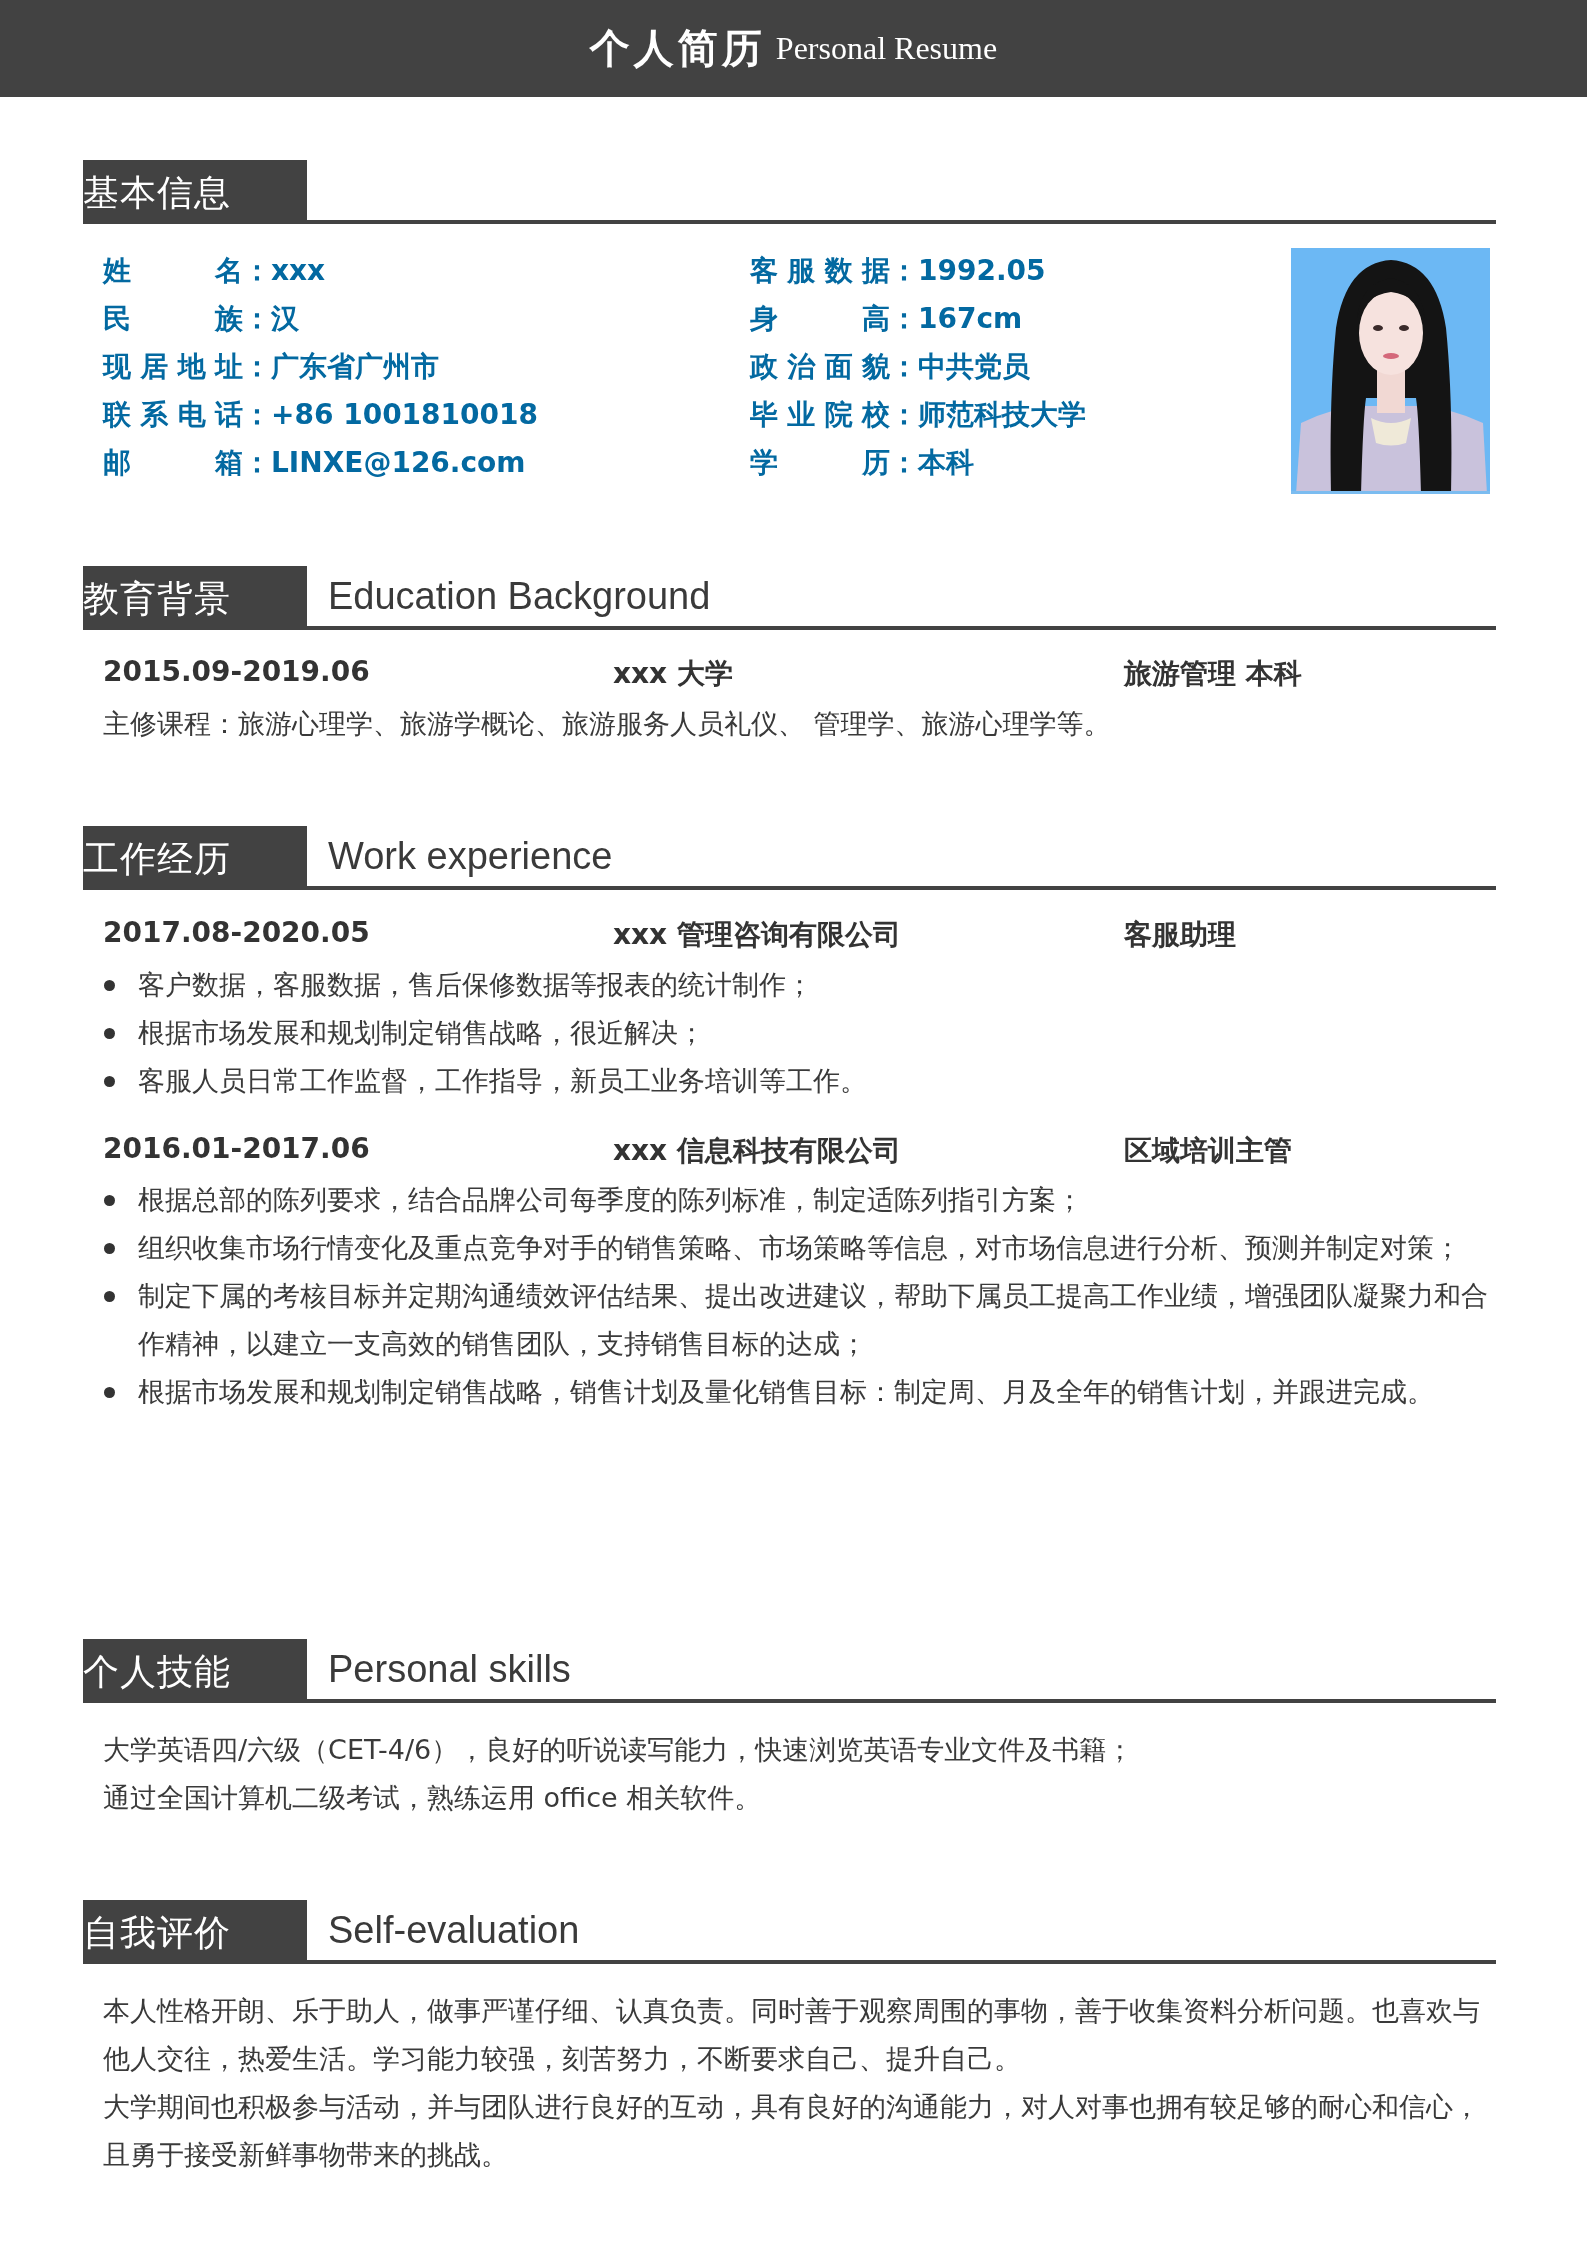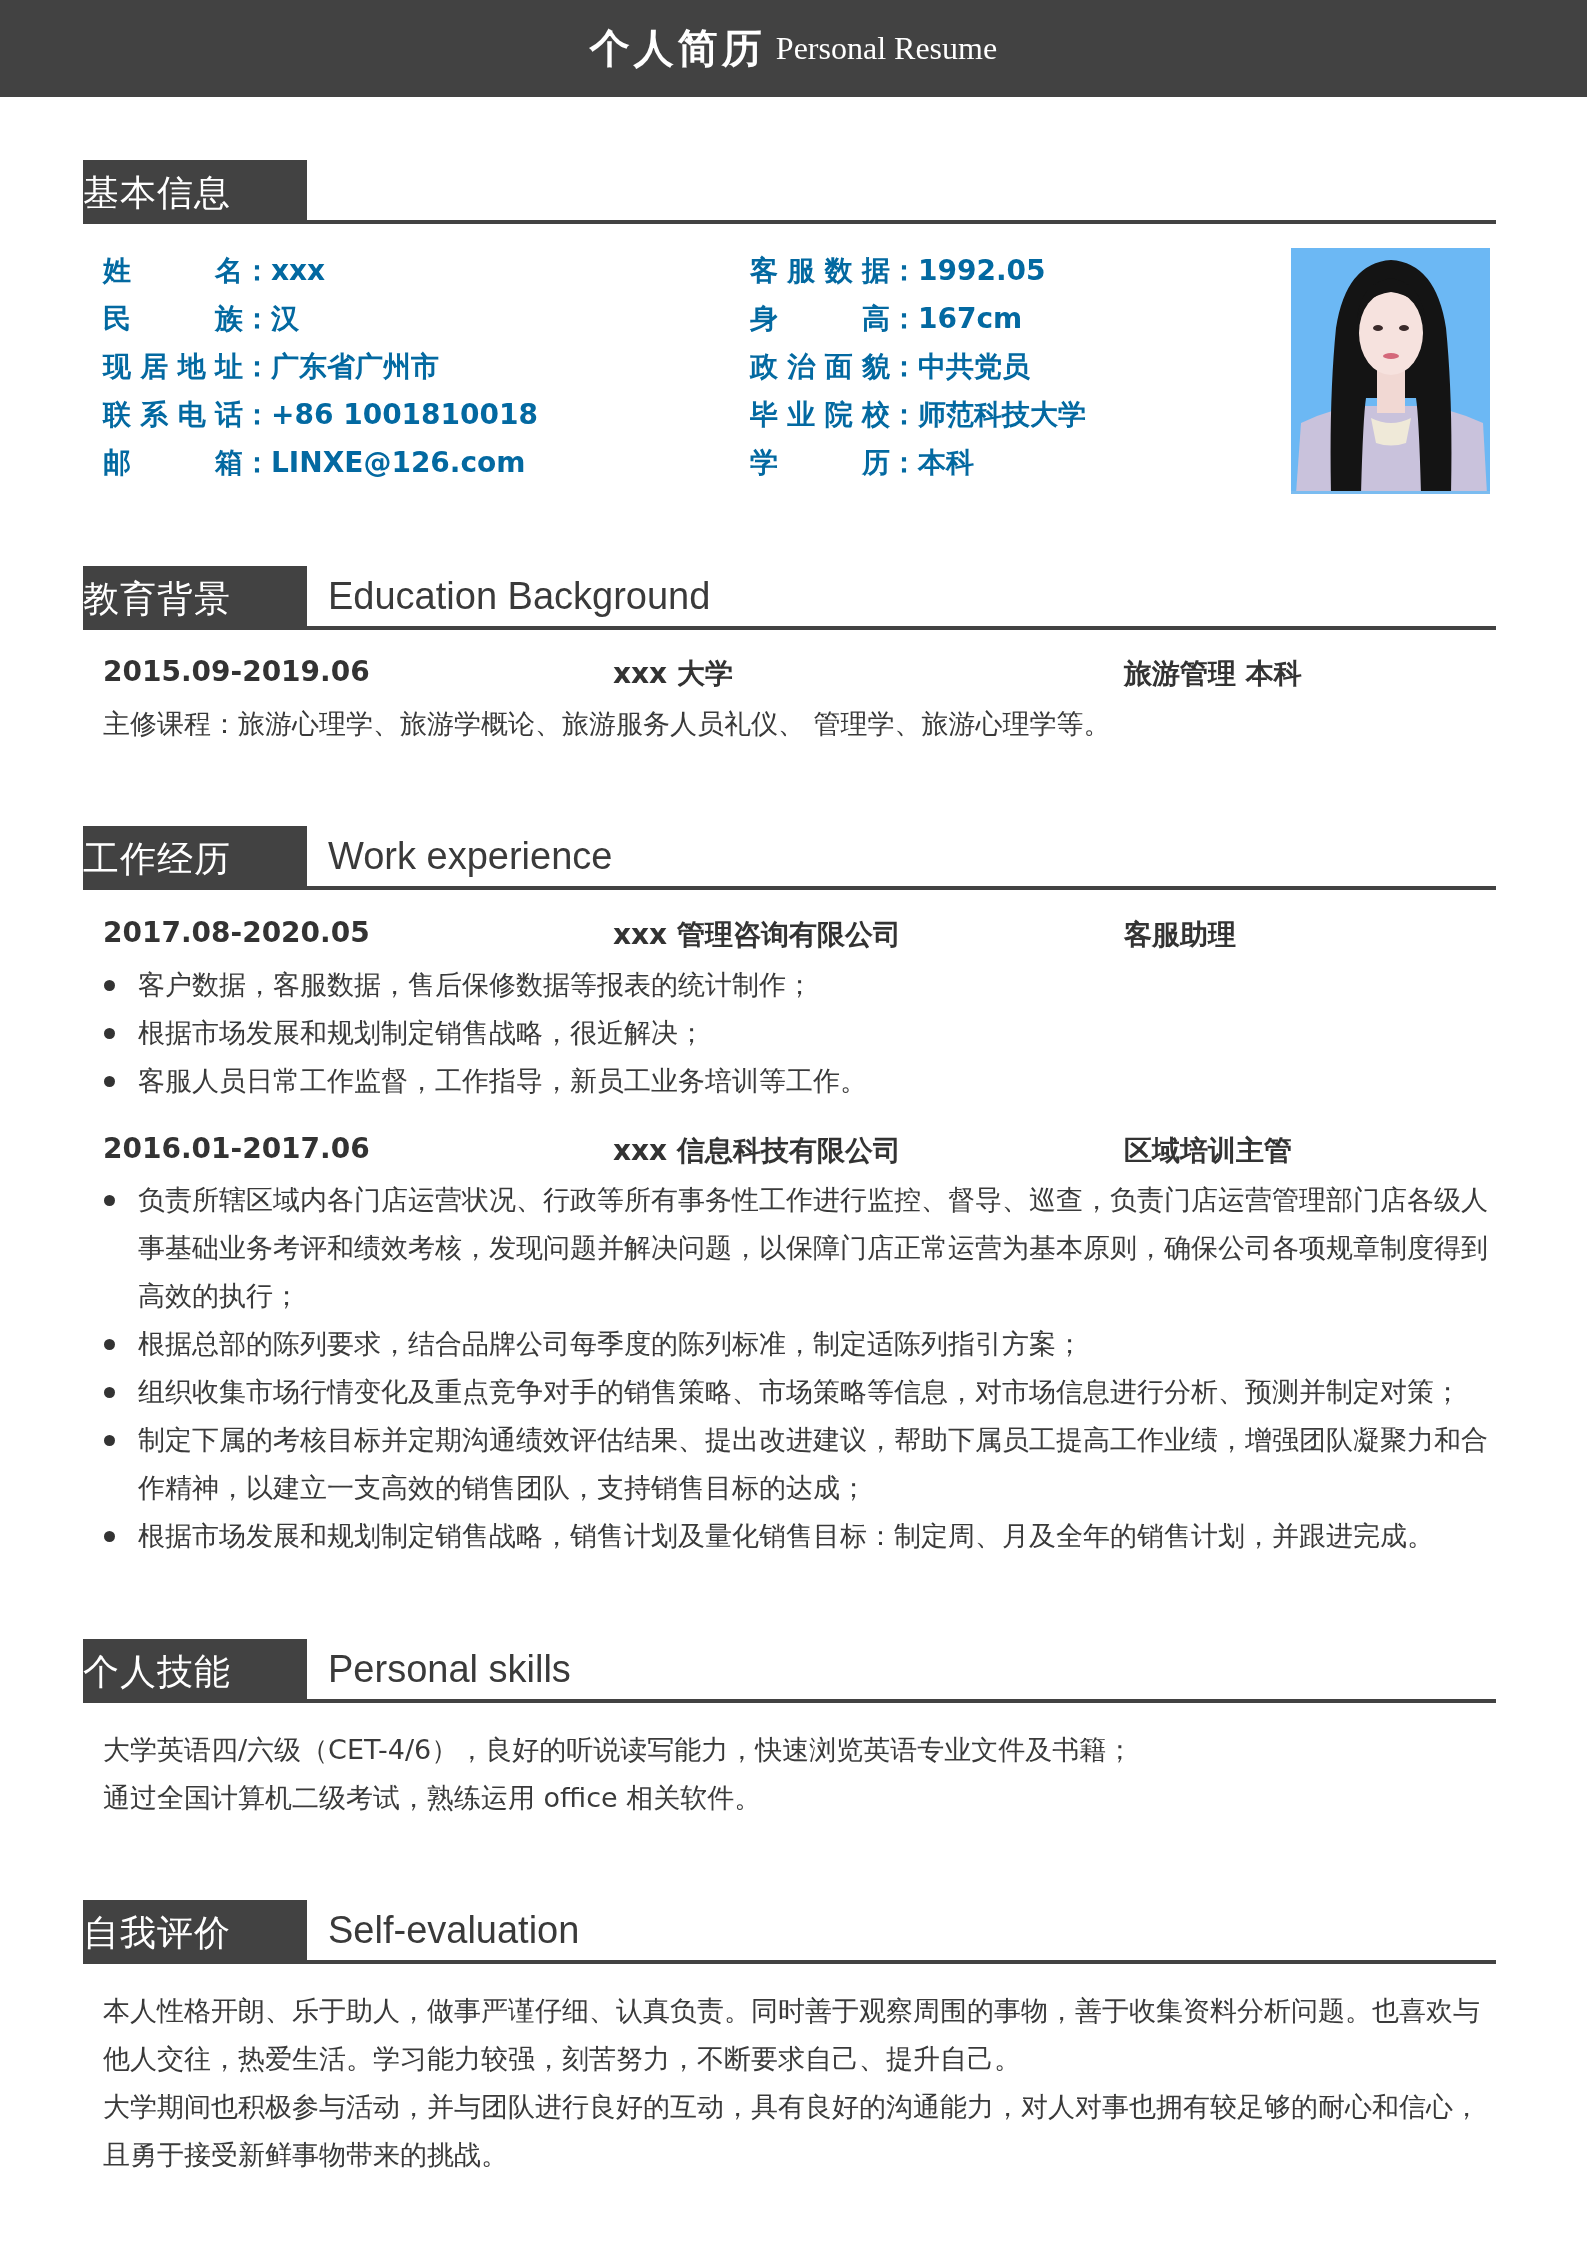--- a/index.html
+++ b/index.html
@@ -147,21 +147,20 @@
   <li>根据市场发展和规划制定销售战略，很近解决；</li>
   <li>客服人员日常工作监督，工作指导，新员工业务培训等工作。</li>
 </ul>
 
 <div class="entry-head" style="top:1132px;">
   <span style="left:0;">2016.01-2017.06</span>
   <span style="left:510px;">xxx 信息科技有限公司</span>
   <span style="left:1021px;">区域培训主管</span>
 </div>
 <ul class="bullets" style="top:1176px;">
-  <li>负责所辖区域内各门店运营状况、行政等所有事务性工作进行监控、督导、巡查，负责门店运营管理部门店各级人事基础业务考评和绩效考核，发现问题并解决问题，以保障门店正常运营为基本原则，确保公司各项规章制度得到高效的执行；</li>
   <li>根据总部的陈列要求，结合品牌公司每季度的陈列标准，制定适陈列指引方案；</li>
   <li>组织收集市场行情变化及重点竞争对手的销售策略、市场策略等信息，对市场信息进行分析、预测并制定对策；</li>
   <li>制定下属的考核目标并定期沟通绩效评估结果、提出改进建议，帮助下属员工提高工作业绩，增强团队凝聚力和合作精神，以建立一支高效的销售团队，支持销售目标的达成；</li>
   <li>根据市场发展和规划制定销售战略，销售计划及量化销售目标：制定周、月及全年的销售计划，并跟进完成。</li>
 </ul>
 
 <div class="section-head" style="top:1639px;">
   <div class="cn-box">个人技能</div>
   <div class="en-title">Personal skills</div>
 </div>

